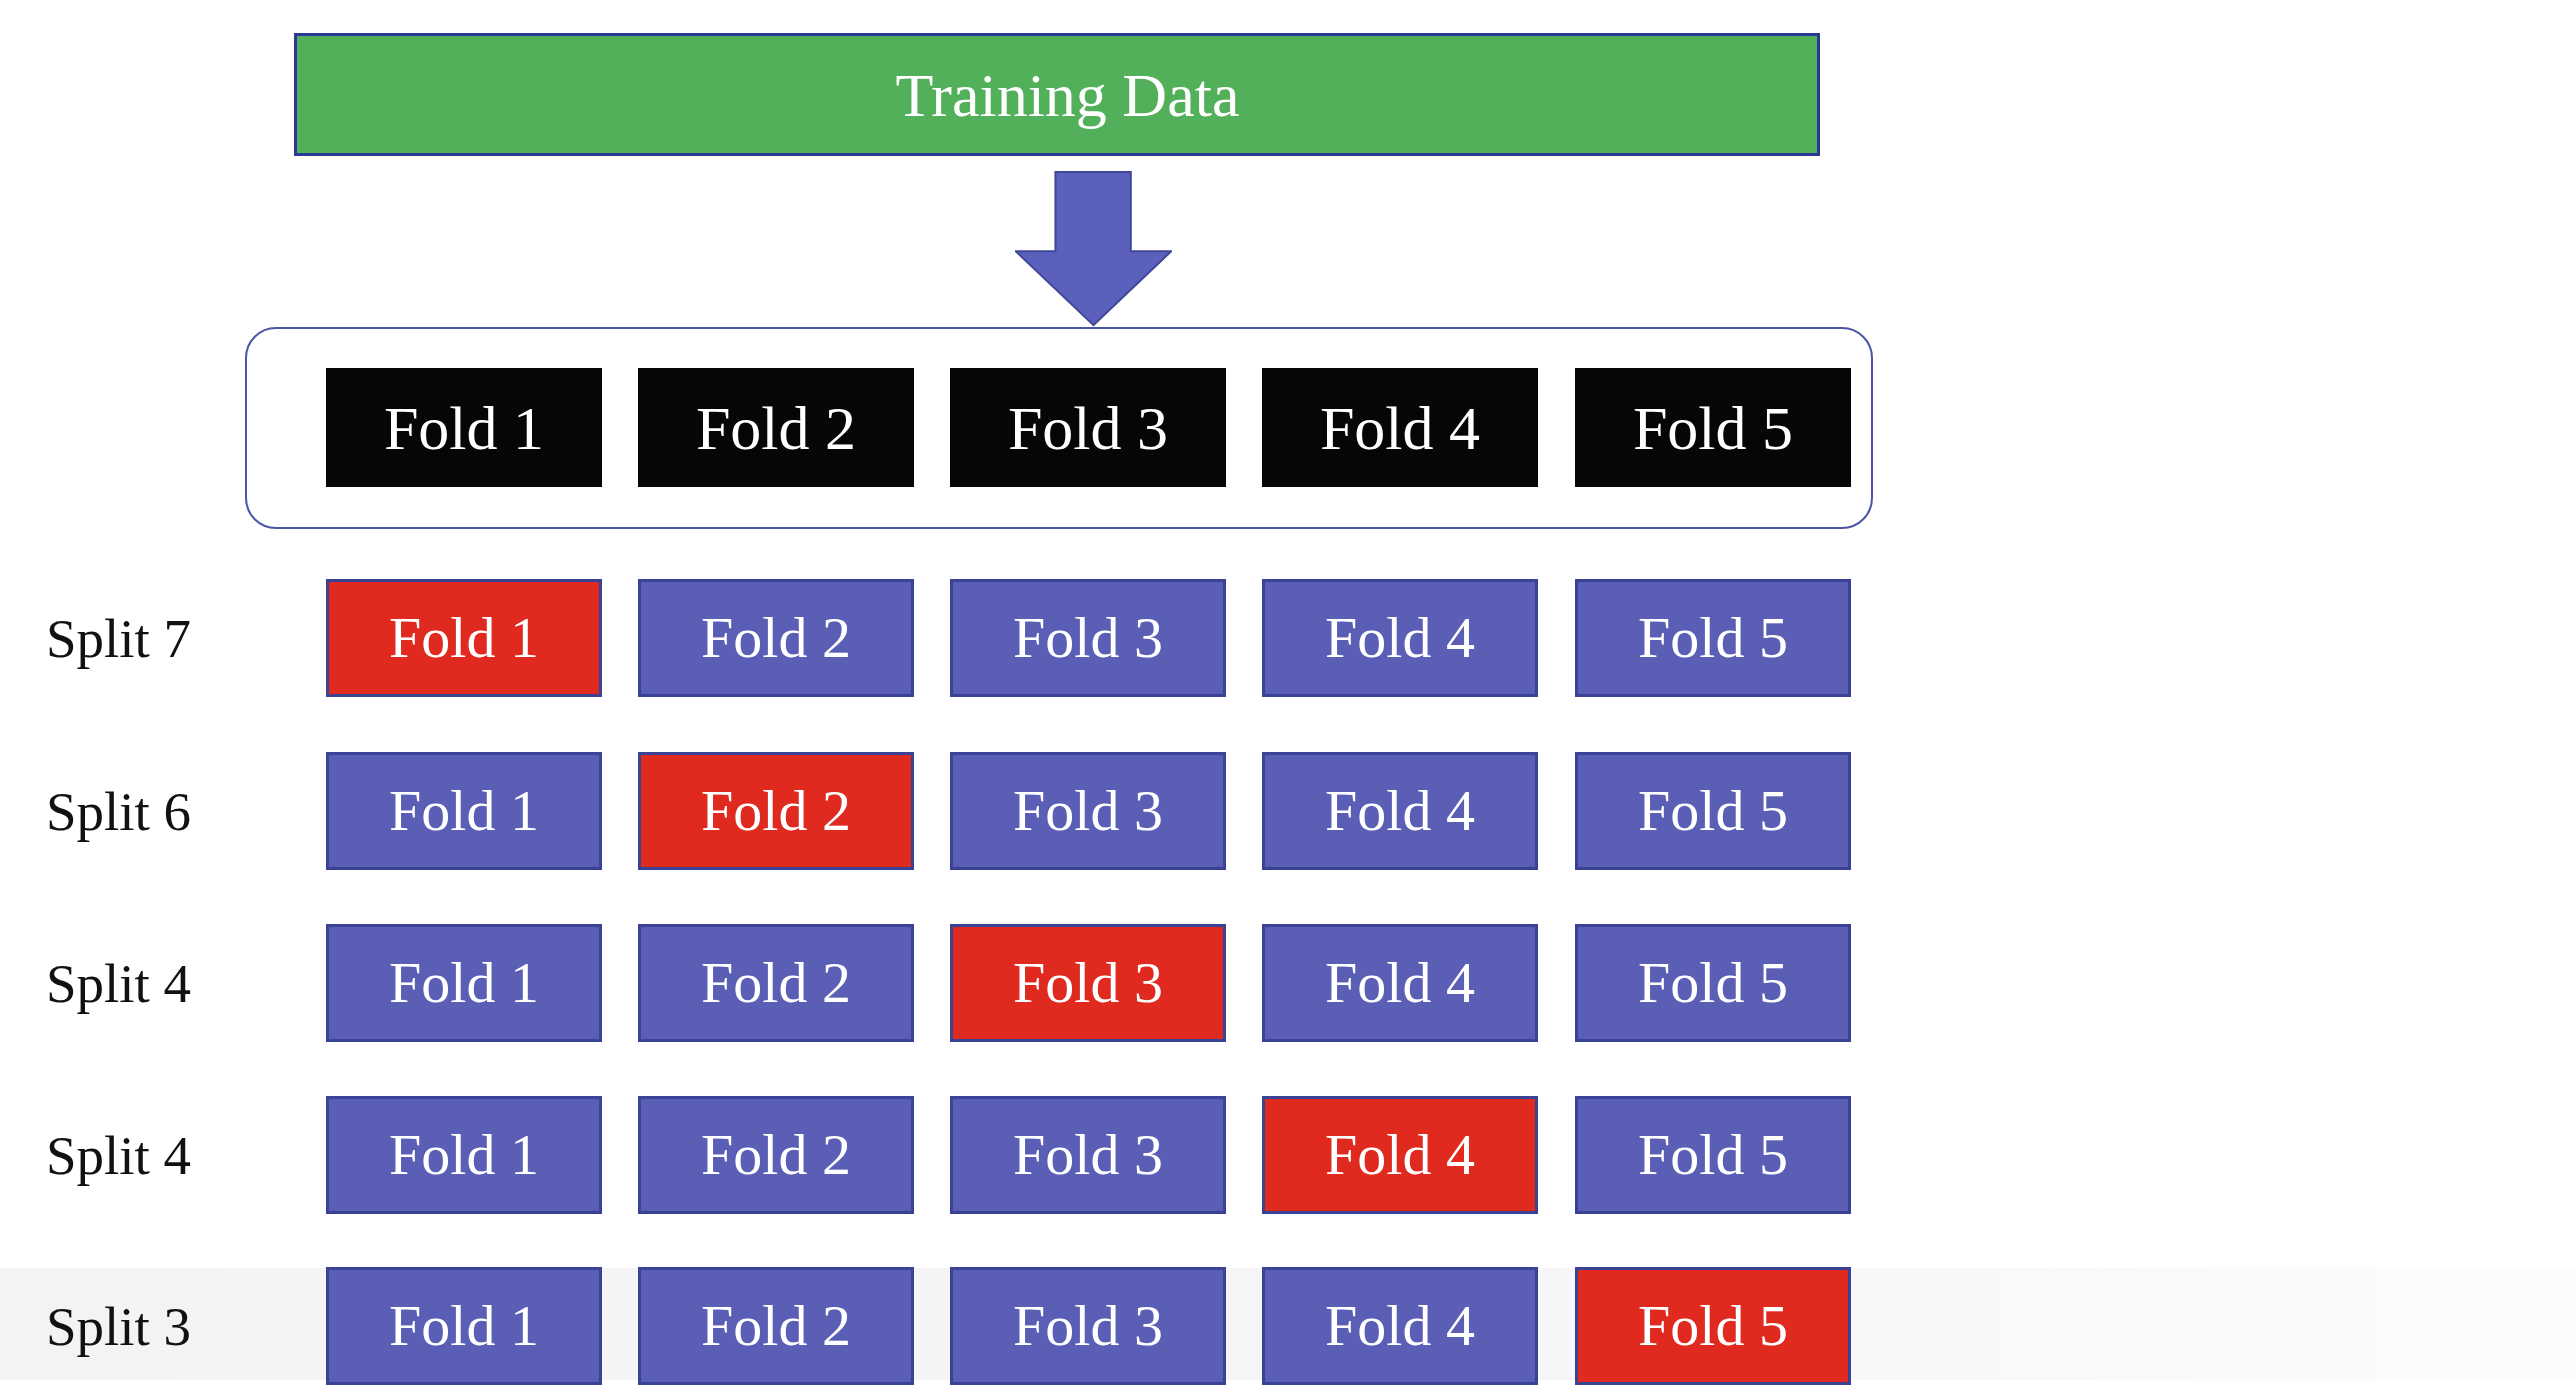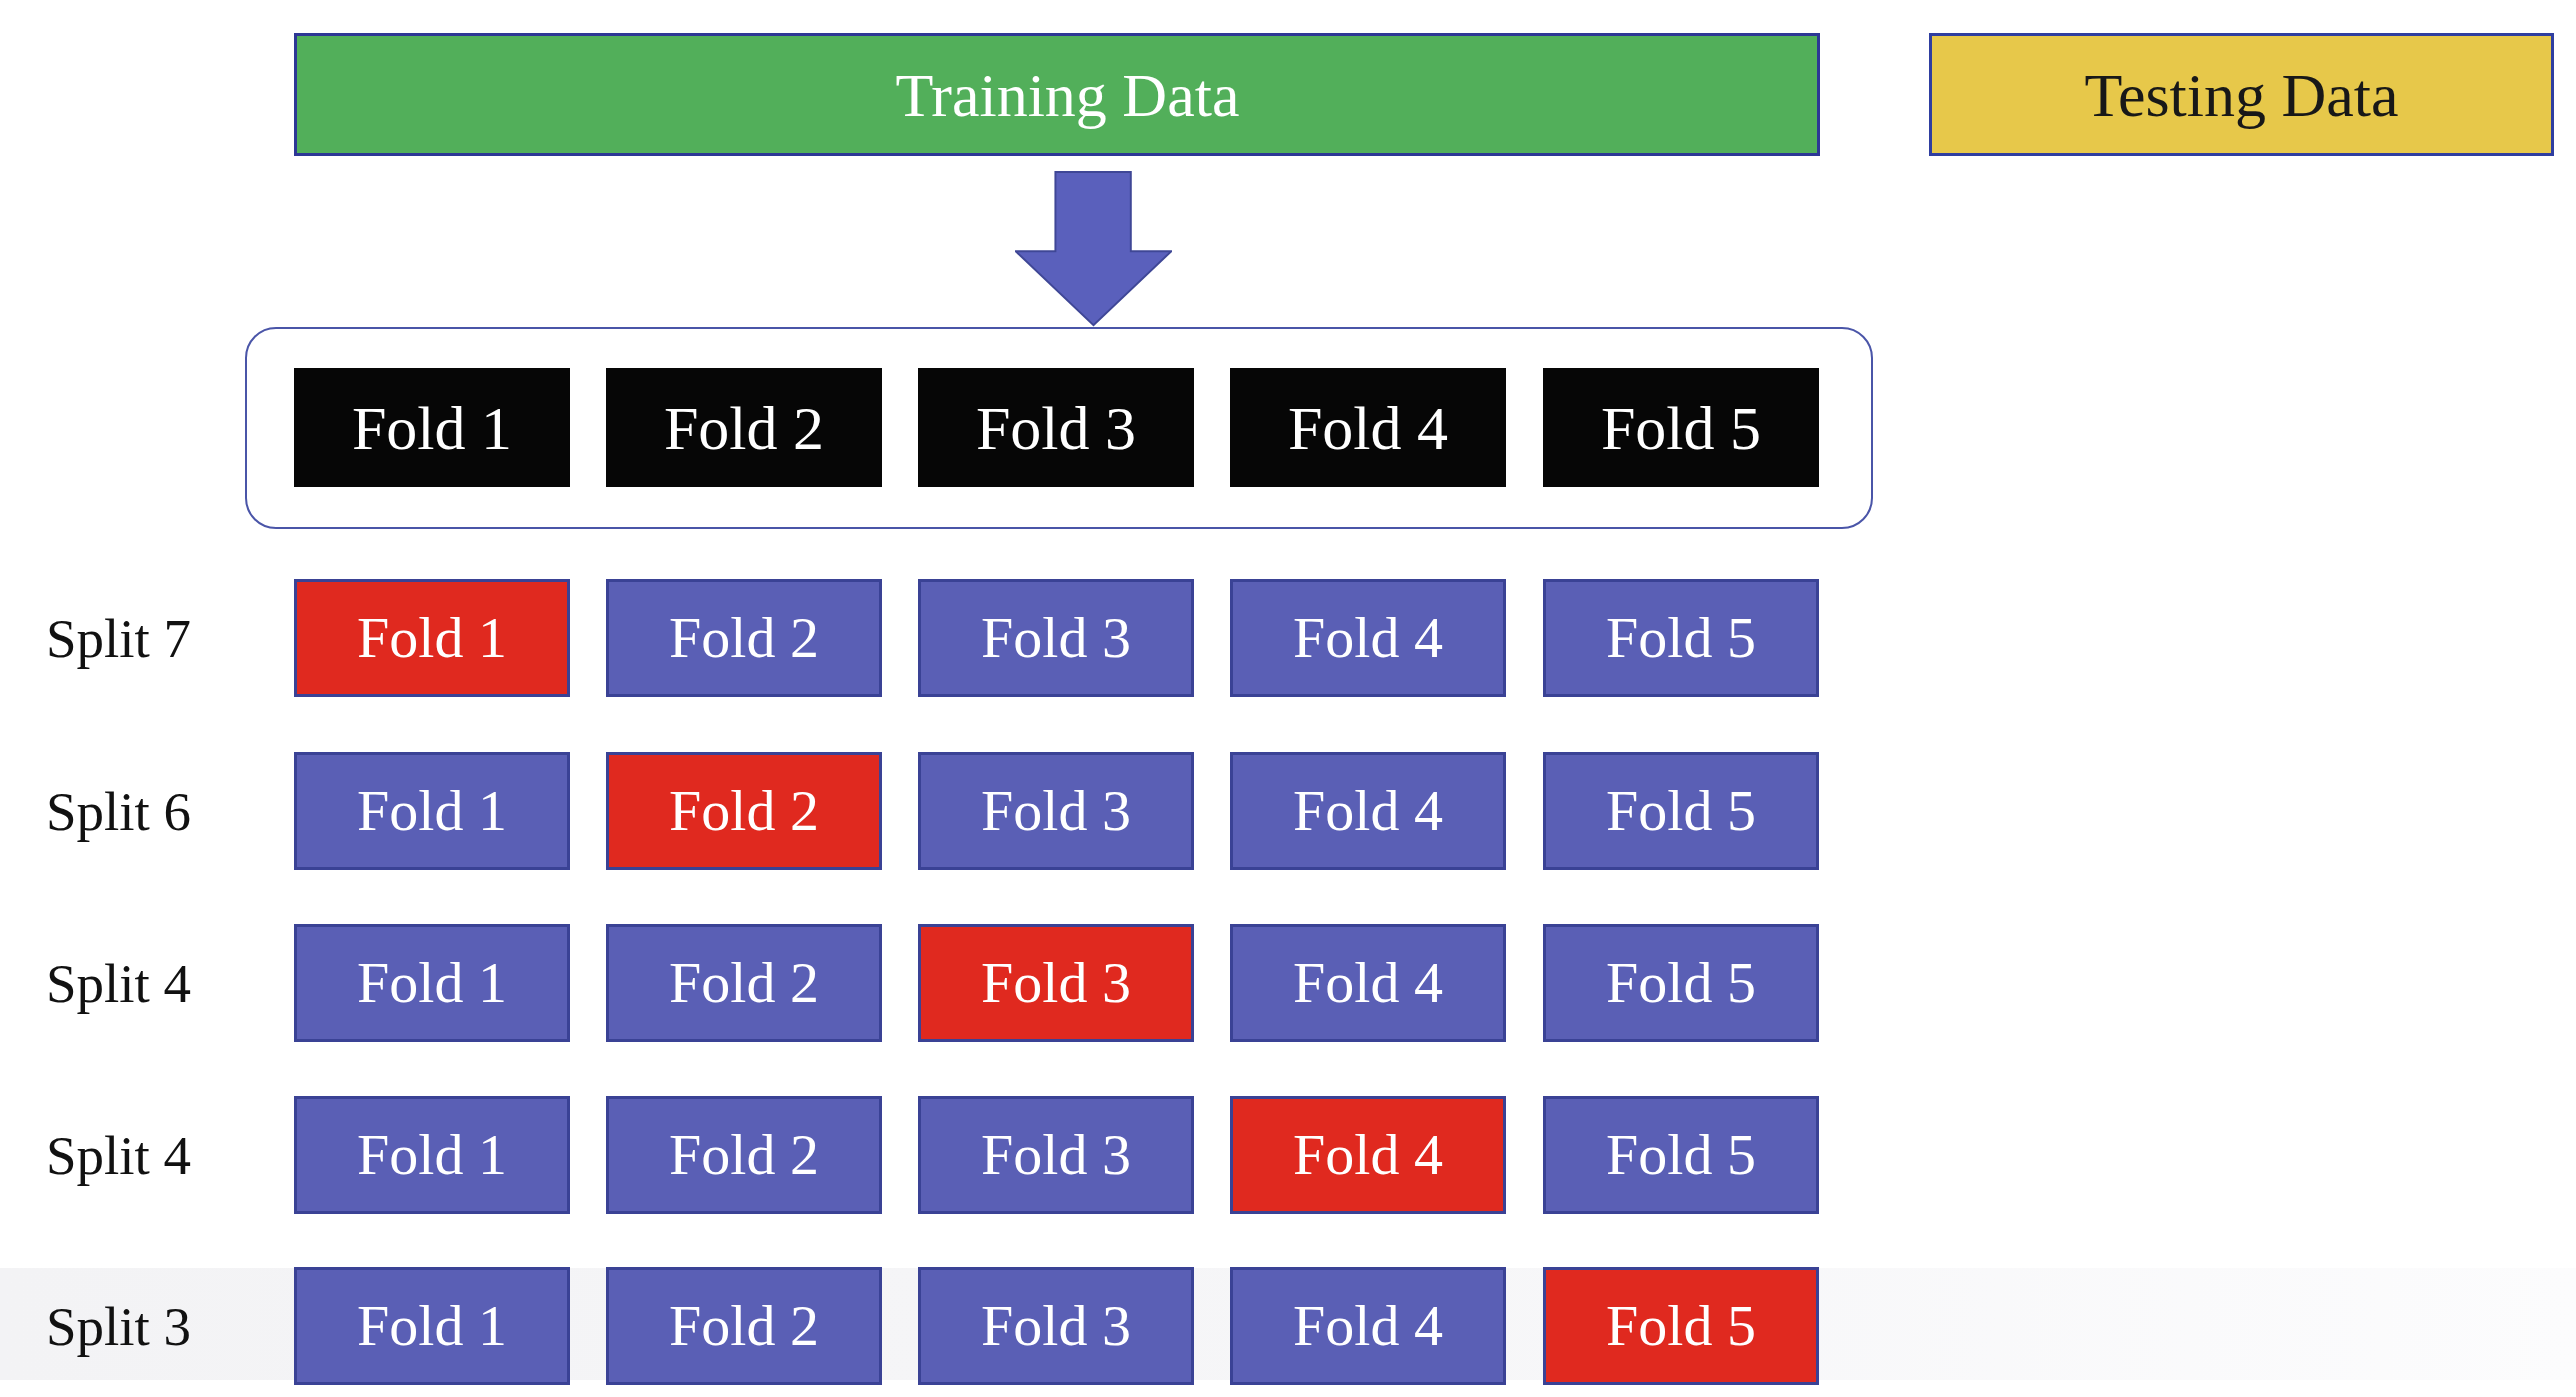--- a/index.html
+++ b/index.html
@@ -42,20 +42,21 @@
     border:2.3px solid var(--panel-border,#4A55A8);
     border-radius:31px;
     background:transparent;
   }
   .fold-box{
     position:absolute;width:276px;height:118px;
     box-sizing:border-box;
     display:flex;align-items:center;justify-content:center;
     font-size:58px;line-height:1;
     color:var(--fold-text,#ffffff);
+    margin-left:32px;
   }
   .fold-box.header{
     top:368px;height:119px;
     background:var(--fold-header-fill,#060606);
     border:none;
     font-size:62px;
   }
   .fold-box.train{
     background:var(--train-fold-fill,#5A5FB5);
     border:3.1px solid var(--box-border,#3A4295);
@@ -75,23 +76,20 @@
 <body>
 
 <div class="canvas">
 
   <div class="bottom-band"></div>
 
   <div class="hbox training">
     <span>Training Data</span>
   </div>
 
-  <div class="hbox testing">
-    <span>Testing Data</span>
-  </div>
 
   <svg class="arrow" viewBox="0 0 202 200" xmlns="http://www.w3.org/2000/svg">
     <polygon points="52,1 149,1 149,103 201,103 101,198 1,103 52,103" fill="var(--arrow-fill,#5A60BC)" stroke="var(--arrow-stroke,#3F4796)" stroke-width="2.5"></polygon>
   </svg>
 
   <div class="folds-panel"></div>
 
   <div id="fold-header-row">
       <div class="fold-box header" style="left: 294px;">
         <span>Fold 1</span>

